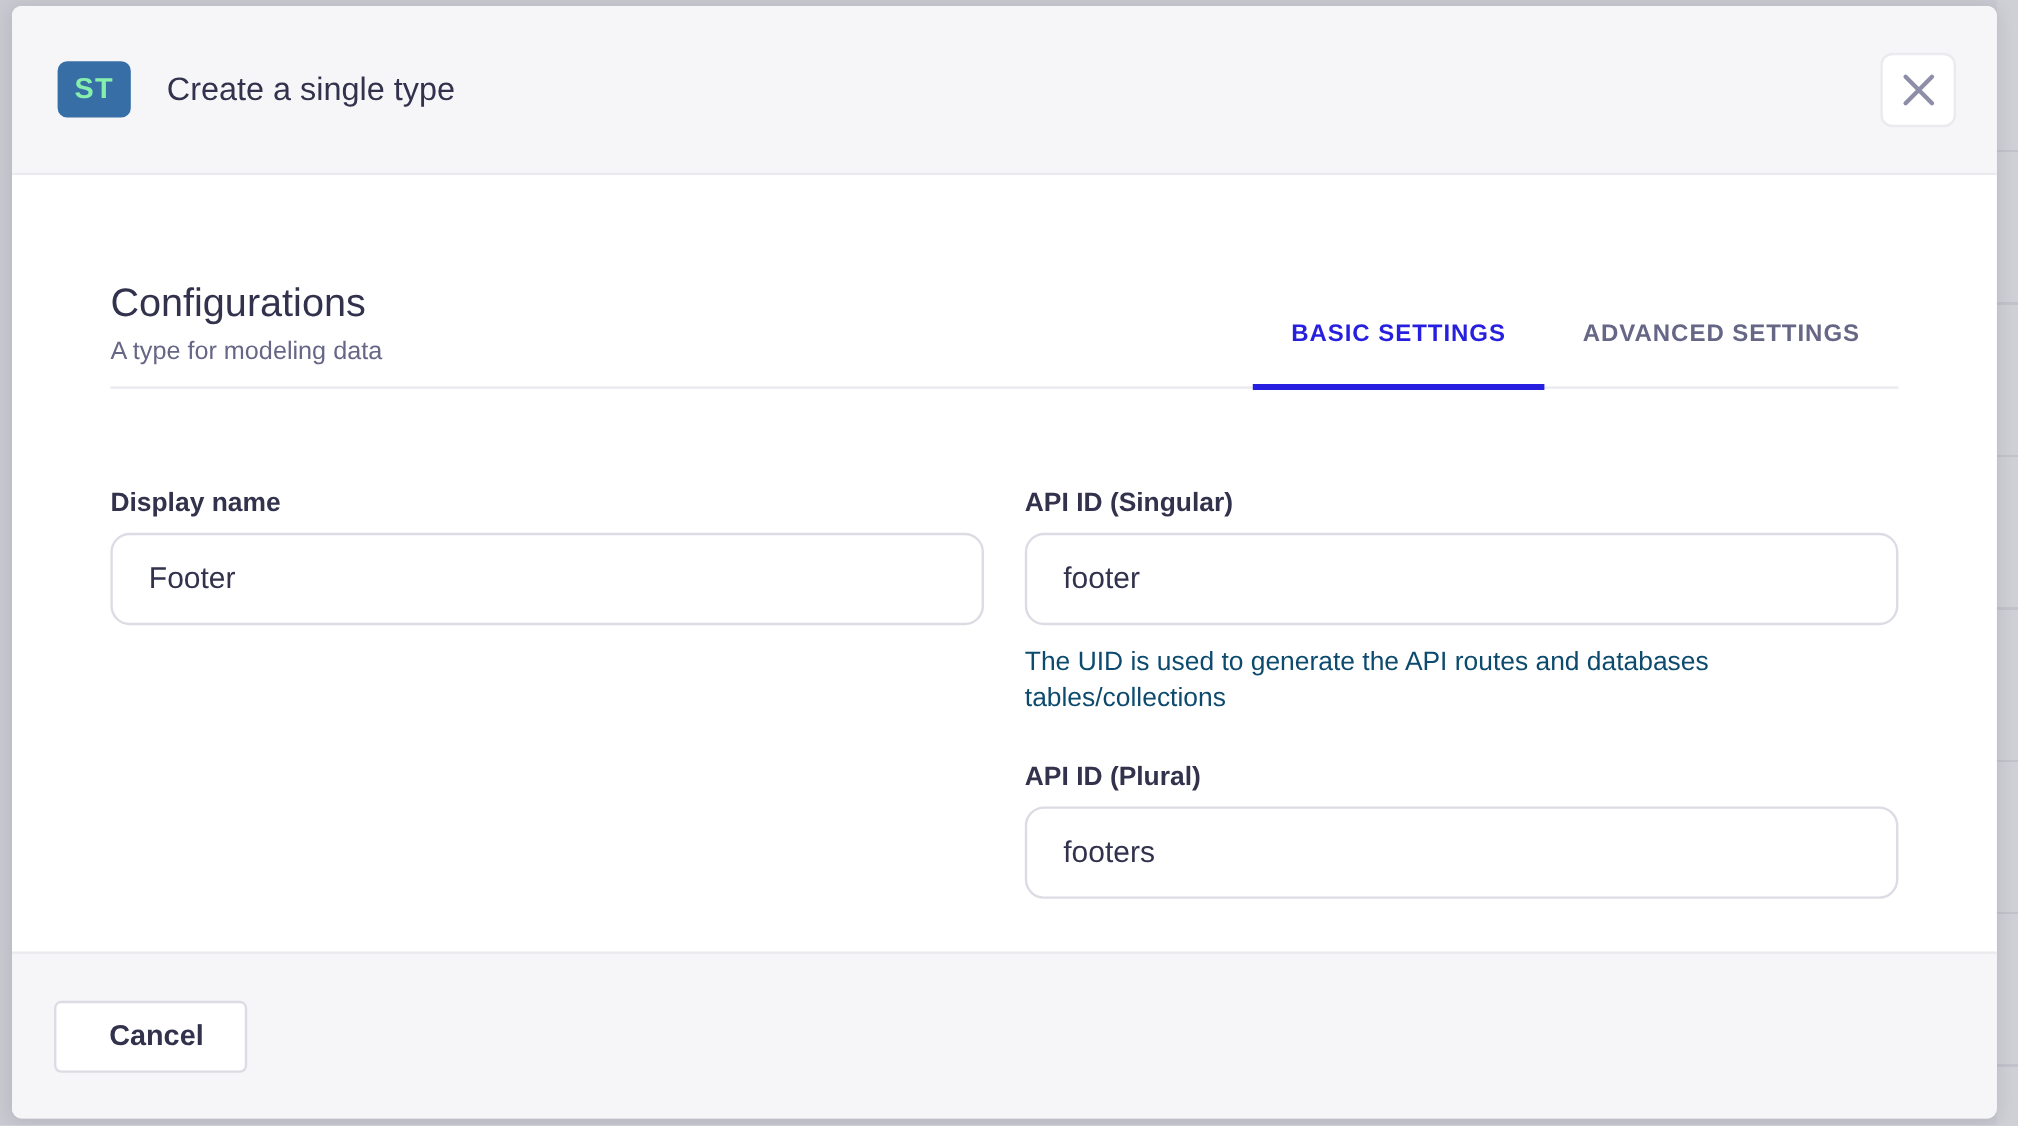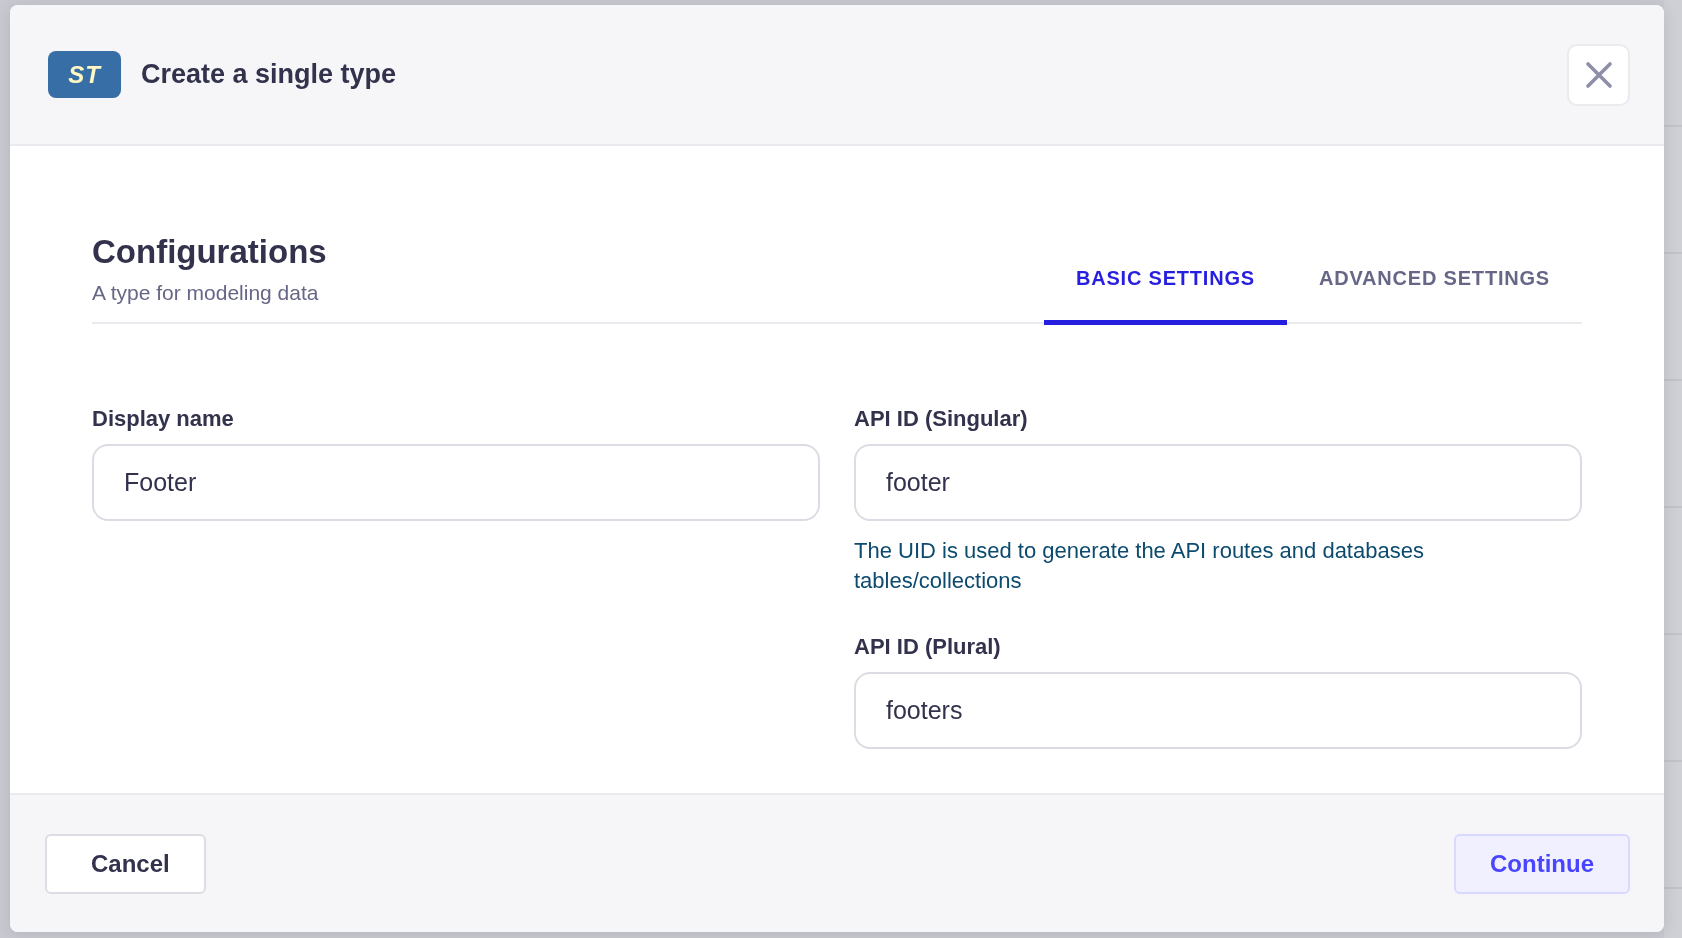--- a/index.html
+++ b/index.html
@@ -27,32 +27,32 @@
   }
   
   .modal-header {
     height: 141px; flex: 0 0 141px;
     background: #f6f6f9;
     border-bottom: 2px solid #eaeaef;
     display: flex; align-items: center;
     padding: 0 34px 0 38px;
   }
   .type-badge {
-    width: 73px; height: 47px;
+    width: 61px; height: 47px;
     background: #376ea5;
     border-radius: 8px;
-    color: #fef9c3;
-    font-weight: bold; font-style: italic;
+    color: #86efac;
+    font-weight: bold; 
     font-size: 24px; letter-spacing: 1px;
     display: flex; align-items: center; justify-content: center;
     flex: 0 0 auto;
   }
   .modal-title {
-    margin-left: 20px;
-    font-size: 27px; font-weight: bold;
+    margin-left: 30px;
+    font-size: 27px; font-weight: normal;
     color: #32324d;
   }
   .close-btn {
     margin-left: auto;
     width: 63px; height: 62px;
     background: #ffffff;
     border: 2px solid #eaeaef;
     border-radius: 10px;
     display: flex; align-items: center; justify-content: center;
     cursor: pointer;
@@ -62,21 +62,21 @@
     flex: 1 1 auto;
     background: #ffffff;
     padding: 86px 82px 0 82px;
   }
   .section-header {
     display: flex; justify-content: space-between; align-items: flex-end;
     border-bottom: 2px solid #eaeaef;
   }
   .section-titles { padding-bottom: 16px; }
   .section-title {
-    font-size: 33px; font-weight: bold; color: #32324d;
+    font-size: 33px; font-weight: normal; color: #32324d;
     line-height: 40px;
   }
   .section-subtitle {
     margin-top: 8px;
     font-size: 21px; color: #666687; line-height: 26px;
   }
   .tabs { display: flex; }
   .tab {
     padding: 0 32px 30px 32px;
     font-size: 20px; font-weight: bold;
@@ -198,16 +198,15 @@
           <label class="field-label">API ID (Plural)</label>
           <input class="text-input" type="text" value="footers" style="">
         </div>
       </div>
 
     </div>
   </div>
 
   <div class="modal-footer">
     <button class="btn btn-cancel">Cancel</button>
-    <button class="btn btn-continue">Continue</button>
   </div>
 
 </div>
 
 </body></html>

